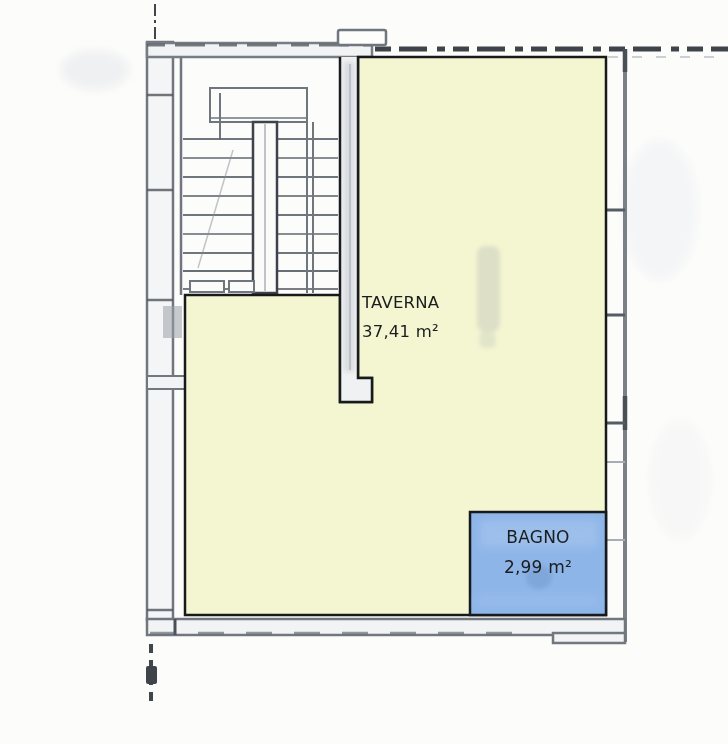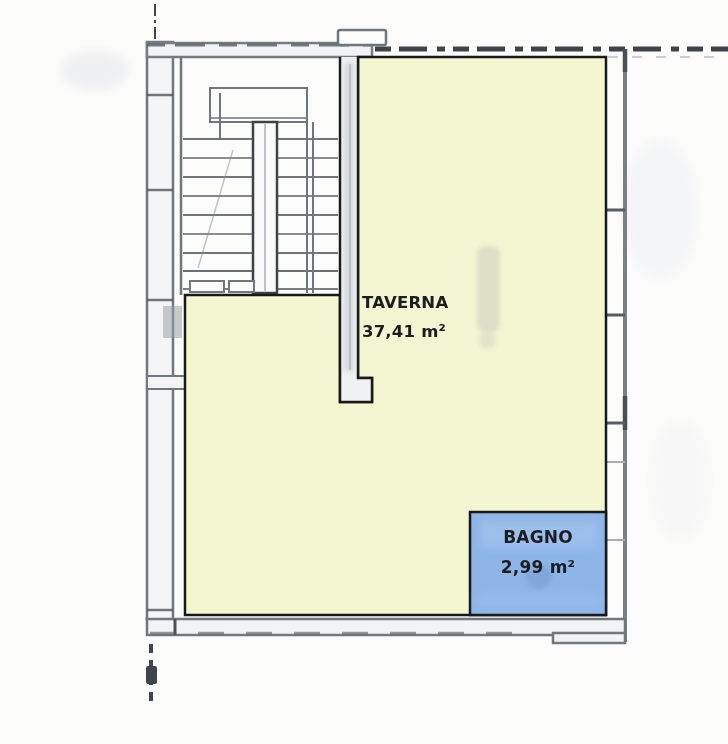--- a/index.html
+++ b/index.html
@@ -1,17 +1,17 @@
 <!DOCTYPE html>
 <html><head>
 <meta charset="utf-8">
 <style>
   html,body{margin:0;padding:0;background:#ffffff;}
   .page{width:728px;height:744px;position:relative;overflow:hidden;
-        font-family:"DejaVu Sans","Liberation Sans",sans-serif;font-weight:bold;}
+        font-family:"DejaVu Sans","Liberation Sans",sans-serif;}
   svg{display:block;}
   text{font-family:"DejaVu Sans","Liberation Sans",sans-serif;fill:#1b1d1f;}
   .room-label{font-size:16.5px;letter-spacing:.2px;}
   .bagno-label{font-size:17px;letter-spacing:.2px;}
 </style>
 </head>
 <body>
 
 <div class="page">
 <svg width="728" height="744" viewBox="0 0 728 744">

